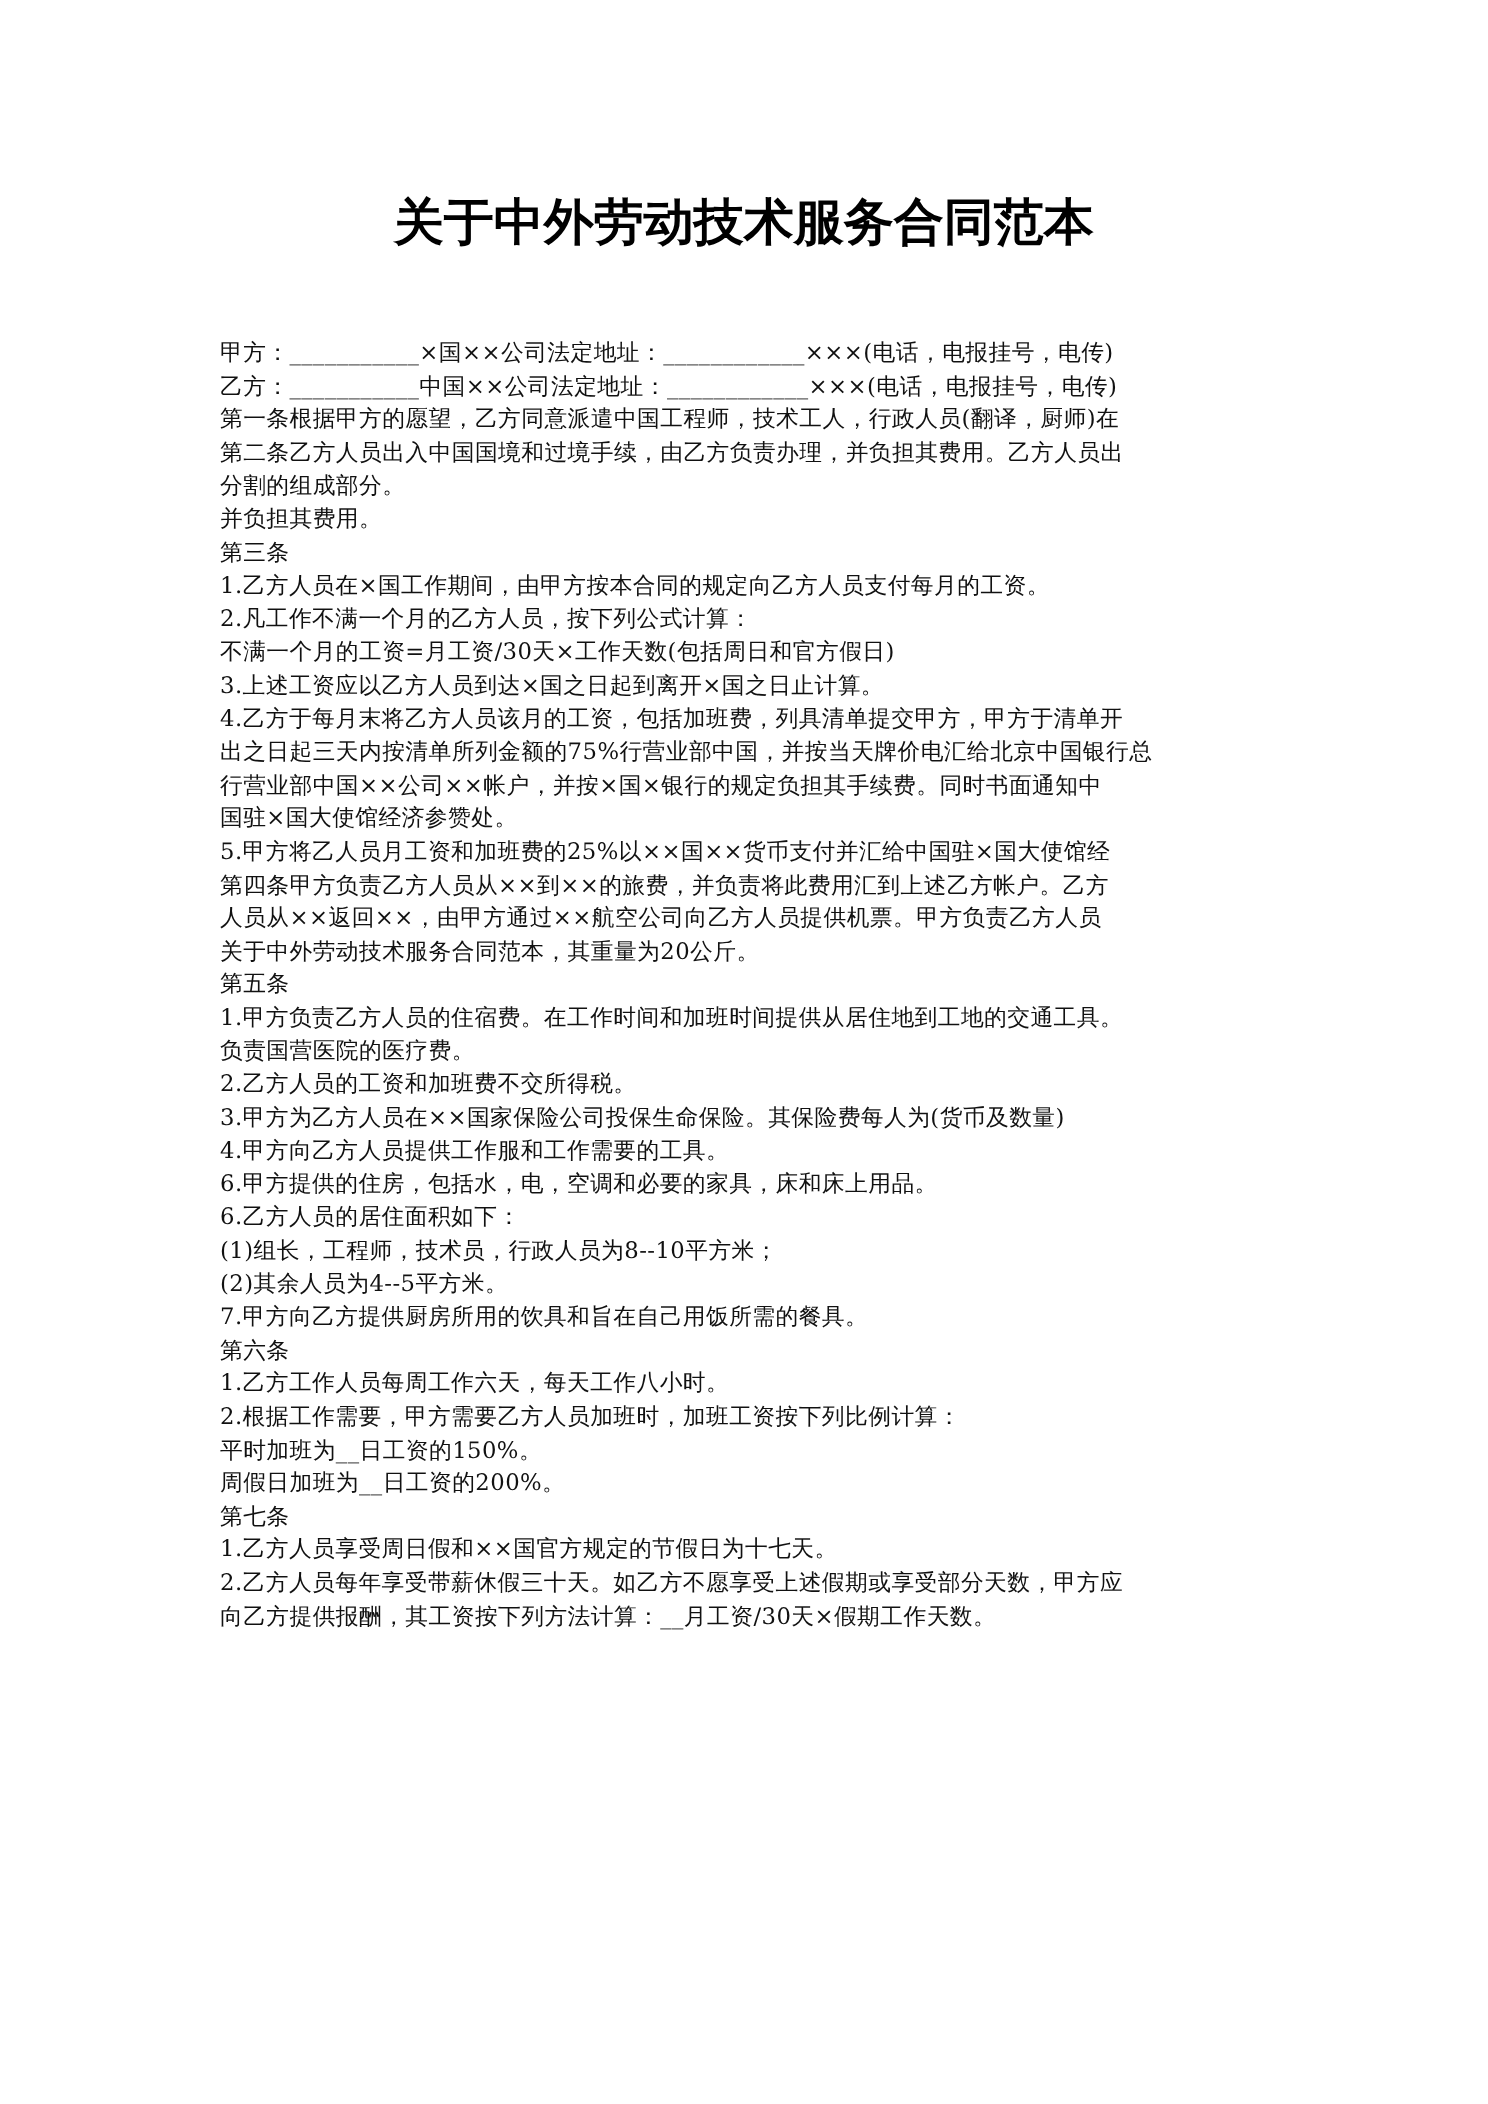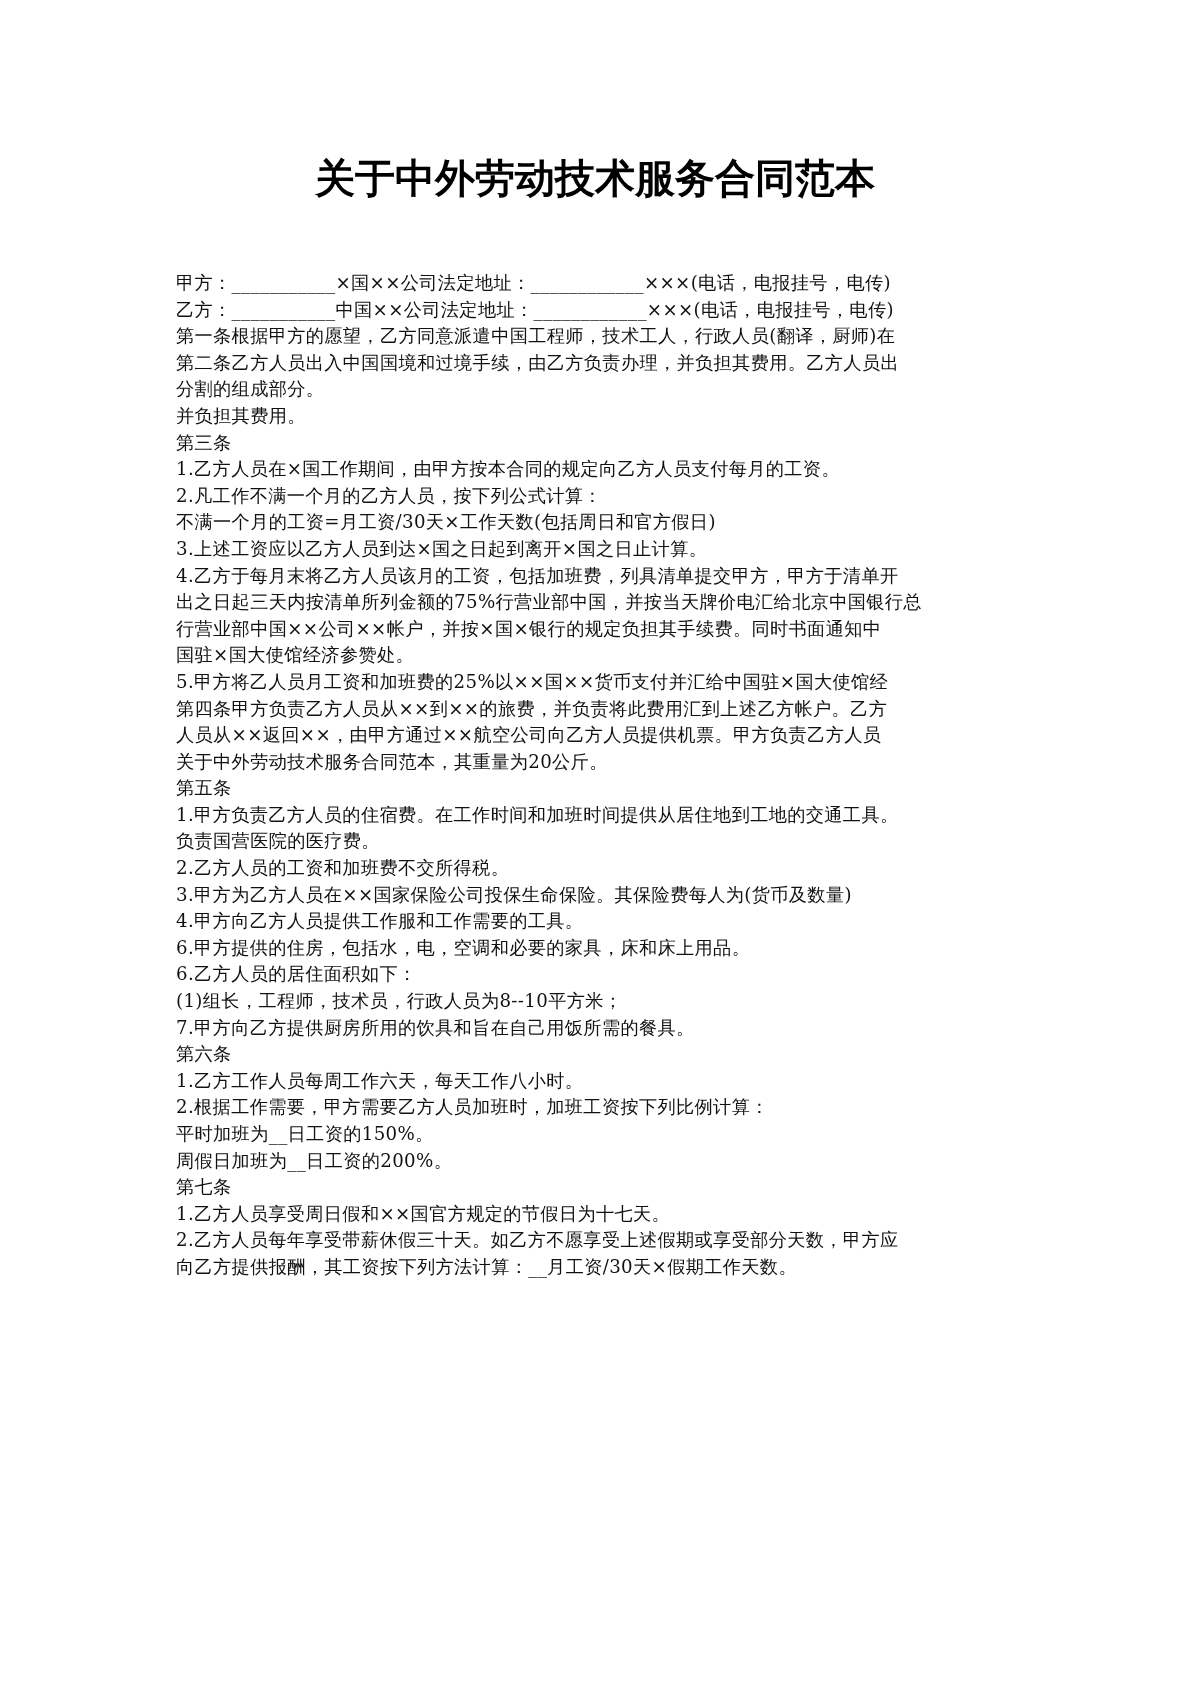--- a/index.html
+++ b/index.html
@@ -81,20 +81,21 @@
     <span class="line">关于中外劳动技术服务合同范本，其重量为20公斤。</span>
     <span class="line">第五条</span>
     <span class="line">1.甲方负责乙方人员的住宿费。在工作时间和加班时间提供从居住地到工地的交通工具。</span>
     <span class="line">负责国营医院的医疗费。</span>
     <span class="line">2.乙方人员的工资和加班费不交所得税。</span>
     <span class="line">3.甲方为乙方人员在××国家保险公司投保生命保险。其保险费每人为(货币及数量)</span>
     <span class="line">4.甲方向乙方人员提供工作服和工作需要的工具。</span>
     <span class="line">6.甲方提供的住房，包括水，电，空调和必要的家具，床和床上用品。</span>
     <span class="line">6.乙方人员的居住面积如下：</span>
     <span class="line">(1)组长，工程师，技术员，行政人员为8--10平方米；</span>
+    <span class="line">(2)其余人员为4--5平方米。</span>
     <span class="line">7.甲方向乙方提供厨房所用的饮具和旨在自己用饭所需的餐具。</span>
     <span class="line">第六条</span>
     <span class="line">1.乙方工作人员每周工作六天，每天工作八小时。</span>
     <span class="line">2.根据工作需要，甲方需要乙方人员加班时，加班工资按下列比例计算：</span>
     <span class="line">平时加班为__日工资的150%。</span>
     <span class="line">周假日加班为__日工资的200%。</span>
     <span class="line">第七条</span>
     <span class="line">1.乙方人员享受周日假和××国官方规定的节假日为十七天。</span>
     <span class="line">2.乙方人员每年享受带薪休假三十天。如乙方不愿享受上述假期或享受部分天数，甲方应</span>
     <span class="line">向乙方提供报酬，其工资按下列方法计算：__月工资/30天×假期工作天数。</span>

